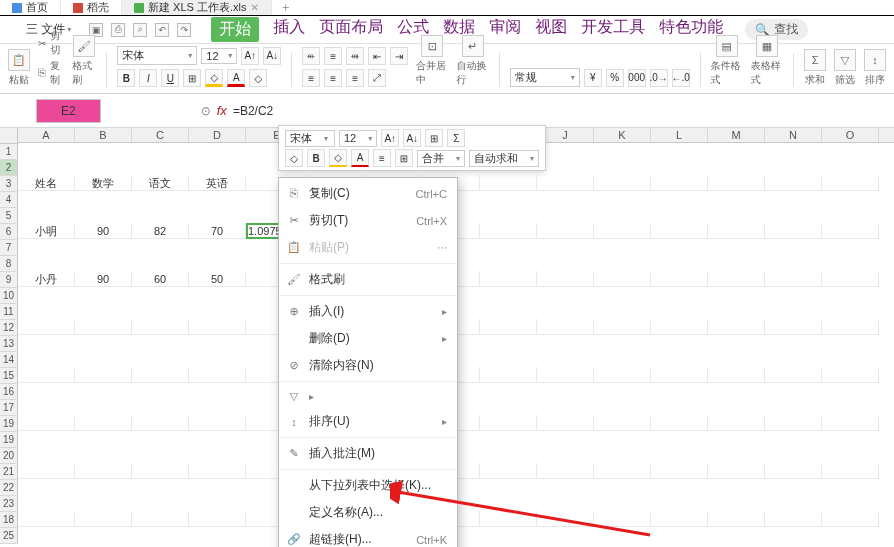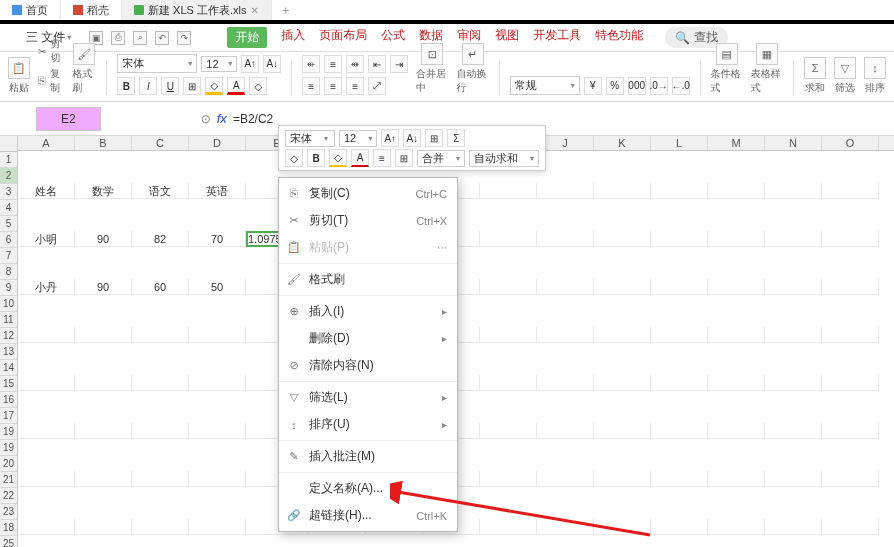--- a/index.html
+++ b/index.html
@@ -1,53 +1,53 @@
 <!DOCTYPE html>
 <html><head>
 <meta charset="utf-8">
 <style>
 * { margin: 0; padding: 0; box-sizing: border-box; font-family: "Microsoft YaHei", Arial, sans-serif; }
 body { background: #f5f5f5; font-size: 12px; color: #333; overflow: hidden; width: 894px; height: 547px; position: relative; }
 
 
-.top-tabs { background: #fff; display: flex; align-items: center; height: 24px; border-bottom: 4px solid #000000; }
+.top-tabs { background: #fff; display: flex; align-items: center; height: 16px; border-bottom: 1px solid #000000; }
 .top-tab { padding: 2px 12px; font-size: 11px; display: flex; align-items: center; gap: 4px; border-right: 1px solid #e8e8e8; height: 100%; }
 .top-tab.active { background: #f0f0f0; }
 .tab-close { color: #999; font-size: 10px; }
 .tab-icon { width: 10px; height: 10px; display: inline-block; }
 .tab-icon.home { background: #4a90e2; }
 .tab-icon.doc { background: #d14836; }
 .tab-icon.sheet { background: #4caf50; border-radius: 1px; }
 .tab-plus { padding: 0 8px; color: #888; }
 
 
 .menu-bar { display: flex; align-items: center; background: #fff; padding: 4px 26px; gap: 12px; border-bottom: 1px solid #e0e0e0; height: 28px; }
 .menu-file { display: flex; align-items: center; gap: 2px; font-size: 12px; }
 .menu-icons { display: flex; gap: 8px; margin-left: 6px; }
 .mi { width: 14px; height: 14px; border: 1px solid #bbb; background: #f8f8f8; font-size: 9px; display: flex; align-items: center; justify-content: center; color: #666; }
-.menu-tabs { display: flex; gap: 14px; margin-left: 24px; font-size: 12px; }
-.menu-tab { color: #b91c1c; cursor: pointer; }
+.menu-tabs { display: flex; gap: 14px; margin-left: 8px; font-size: 16px; }
+.menu-tab { color: #701a75; cursor: pointer; }
 .menu-tab.active { background: #5bb85b; color: #fff; padding: 2px 8px; border-radius: 2px; }
 .search-btn { margin-left: 10px; background: #eee; padding: 2px 10px; border-radius: 10px; display: flex; align-items: center; gap: 4px; color: #555; }
 
 
 .toolbar { display: flex; align-items: flex-end; background: #fff; padding: 4px 8px 6px; gap: 8px; border-bottom: 1px solid #d0d0d0; height: 50px; }
 .tool-group { display: flex; flex-direction: column; align-items: center; gap: 2px; font-size: 10px; color: #666; }
 .tool-group-row { display: flex; flex-direction: row; align-items: center; gap: 4px; }
 .big-icon { width: 22px; height: 22px; border: 1px solid #ccc; background: #fafafa; display: flex; align-items: center; justify-content: center; font-size: 11px; }
 .sep { width: 1px; height: 34px; background: #e0e0e0; margin: 0 2px; }
 .font-row { display: flex; gap: 4px; align-items: center; }
 .font-sel { border: 1px solid #ccc; padding: 1px 4px; font-size: 11px; background: #fff; min-width: 60px; display: flex; justify-content: space-between; align-items: center; }
 .toolbtn { width: 18px; height: 18px; border: 1px solid #ddd; background: #fafafa; display: flex; align-items: center; justify-content: center; font-size: 10px; }
 
 
 .fbar { display: flex; align-items: center; background: #fff; border-bottom: 1px solid #d8d8d8; height: 34px; padding: 0 6px; gap: 10px; }
-.cell-ref { border: 1px solid #c8c8c8; padding: 4px 24px; font-size: 12px; background: #f0abfc; margin-left: 30px; }
+.cell-ref { border: 1px solid #c8c8c8; padding: 4px 24px; font-size: 12px; background: #ec4899; margin-left: 30px; }
 .fx-box { display: flex; align-items: center; gap: 6px; margin-left: 90px; }
-.fx-icon { font-style: italic; color: #1d4ed8; font-size: 13px; }
+.fx-icon { font-style: italic; color: #b91c1c; font-size: 13px; }
 .fx-formula { font-size: 12px; }
 
 
 .mini-toolbar { position: absolute; top: 125px; left: 278px; background: #fff; border: 1px solid #ccc; box-shadow: 0 2px 6px rgba(0,0,0,0.15); padding: 3px 6px; display: flex; gap: 4px; align-items: center; z-index: 20; }
 .mini-toolbar .row2 { display: flex; gap: 4px; align-items: center; }
 .mini-toolbar-inner { display: flex; flex-direction: column; gap: 2px; }
 .mt-sel { border: 1px solid #ccc; padding: 0 4px; font-size: 11px; background: #fff; display: flex; align-items: center; gap: 12px; height: 17px; }
 
 
 .grid-wrap { position: relative; background: #fff; }
@@ -792,34 +792,37 @@
       <span class="cm-label">删除(D)</span>
       <span class="cm-arrow">▸</span>
     </div>
   <div class="cm-item">
       <span class="cm-icon">⊘</span>
       <span class="cm-label">清除内容(N)</span>
     </div>
   <div class="cm-sep"></div>
   <div class="cm-item">
       <span class="cm-icon">▽</span>
-      <span class="cm-label">筛选(L)</span>
       <span class="cm-arrow">▸</span>
     </div>
   <div class="cm-item">
       <span class="cm-icon">↕</span>
       <span class="cm-label">排序(U)</span>
       <span class="cm-arrow">▸</span>
     </div>
   <div class="cm-sep"></div>
   <div class="cm-item">
       <span class="cm-icon">✎</span>
       <span class="cm-label">插入批注(M)</span>
     </div>
   <div class="cm-sep"></div>
+  <div class="cm-item">
+      <span class="cm-icon"></span>
+      <span class="cm-label">从下拉列表中选择(K)...</span>
+    </div>
   <div class="cm-item">
       <span class="cm-icon"></span>
       <span class="cm-label">定义名称(A)...</span>
     </div>
   <div class="cm-item">
       <span class="cm-icon">🔗</span>
       <span class="cm-label">超链接(H)...</span>
       <span class="cm-short">Ctrl+K</span>
     </div>
 

